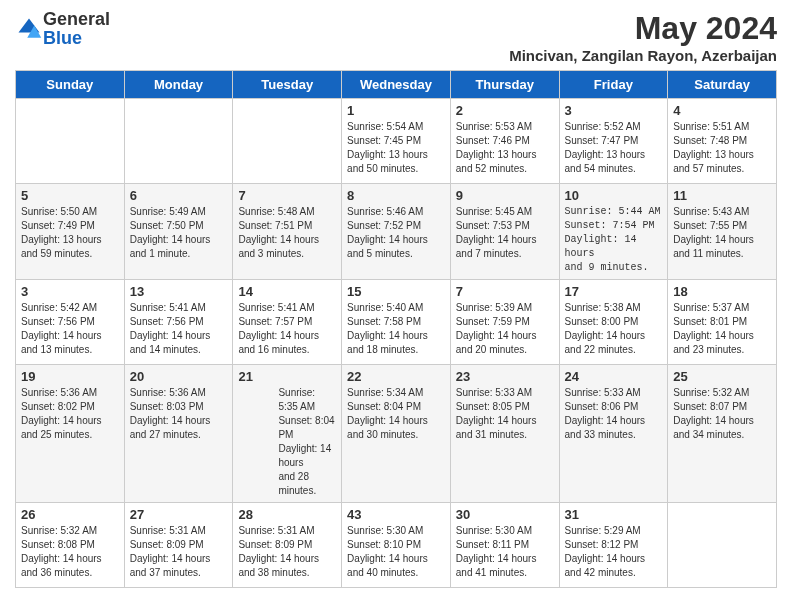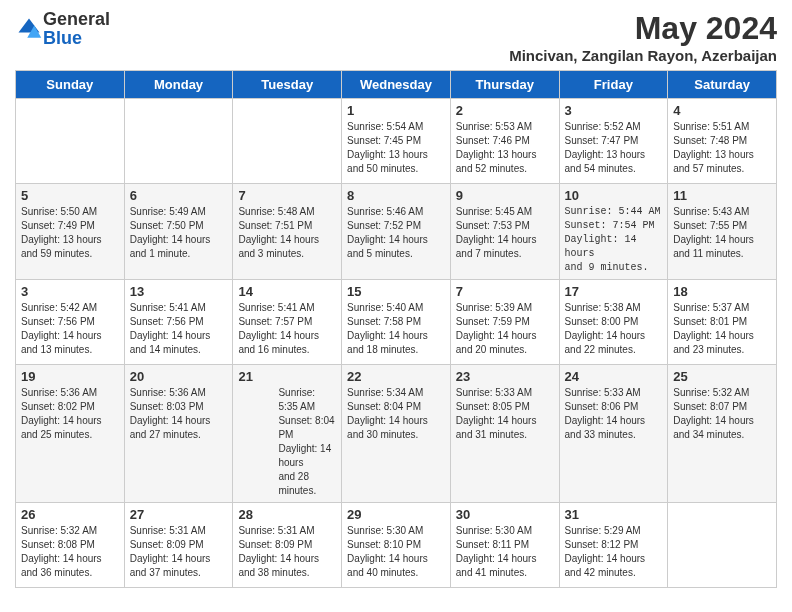--- a/index.html
+++ b/index.html
@@ -329,21 +329,21 @@
 and 37 minutes.</div>
         </td>
         <td>
           <span class="day-number">28</span>
           <div class="day-info" style="white-space: pre-line;">Sunrise: 5:31 AM
 Sunset: 8:09 PM
 Daylight: 14 hours
 and 38 minutes.</div>
         </td>
         <td>
-          <span class="day-number">29</span>
+          <span class="day-number">43</span>
           <div class="day-info" style="white-space: pre-line;">Sunrise: 5:30 AM
 Sunset: 8:10 PM
 Daylight: 14 hours
 and 40 minutes.</div>
         </td>
         <td>
           <span class="day-number">30</span>
           <div class="day-info" style="white-space: pre-line;">Sunrise: 5:30 AM
 Sunset: 8:11 PM
 Daylight: 14 hours

